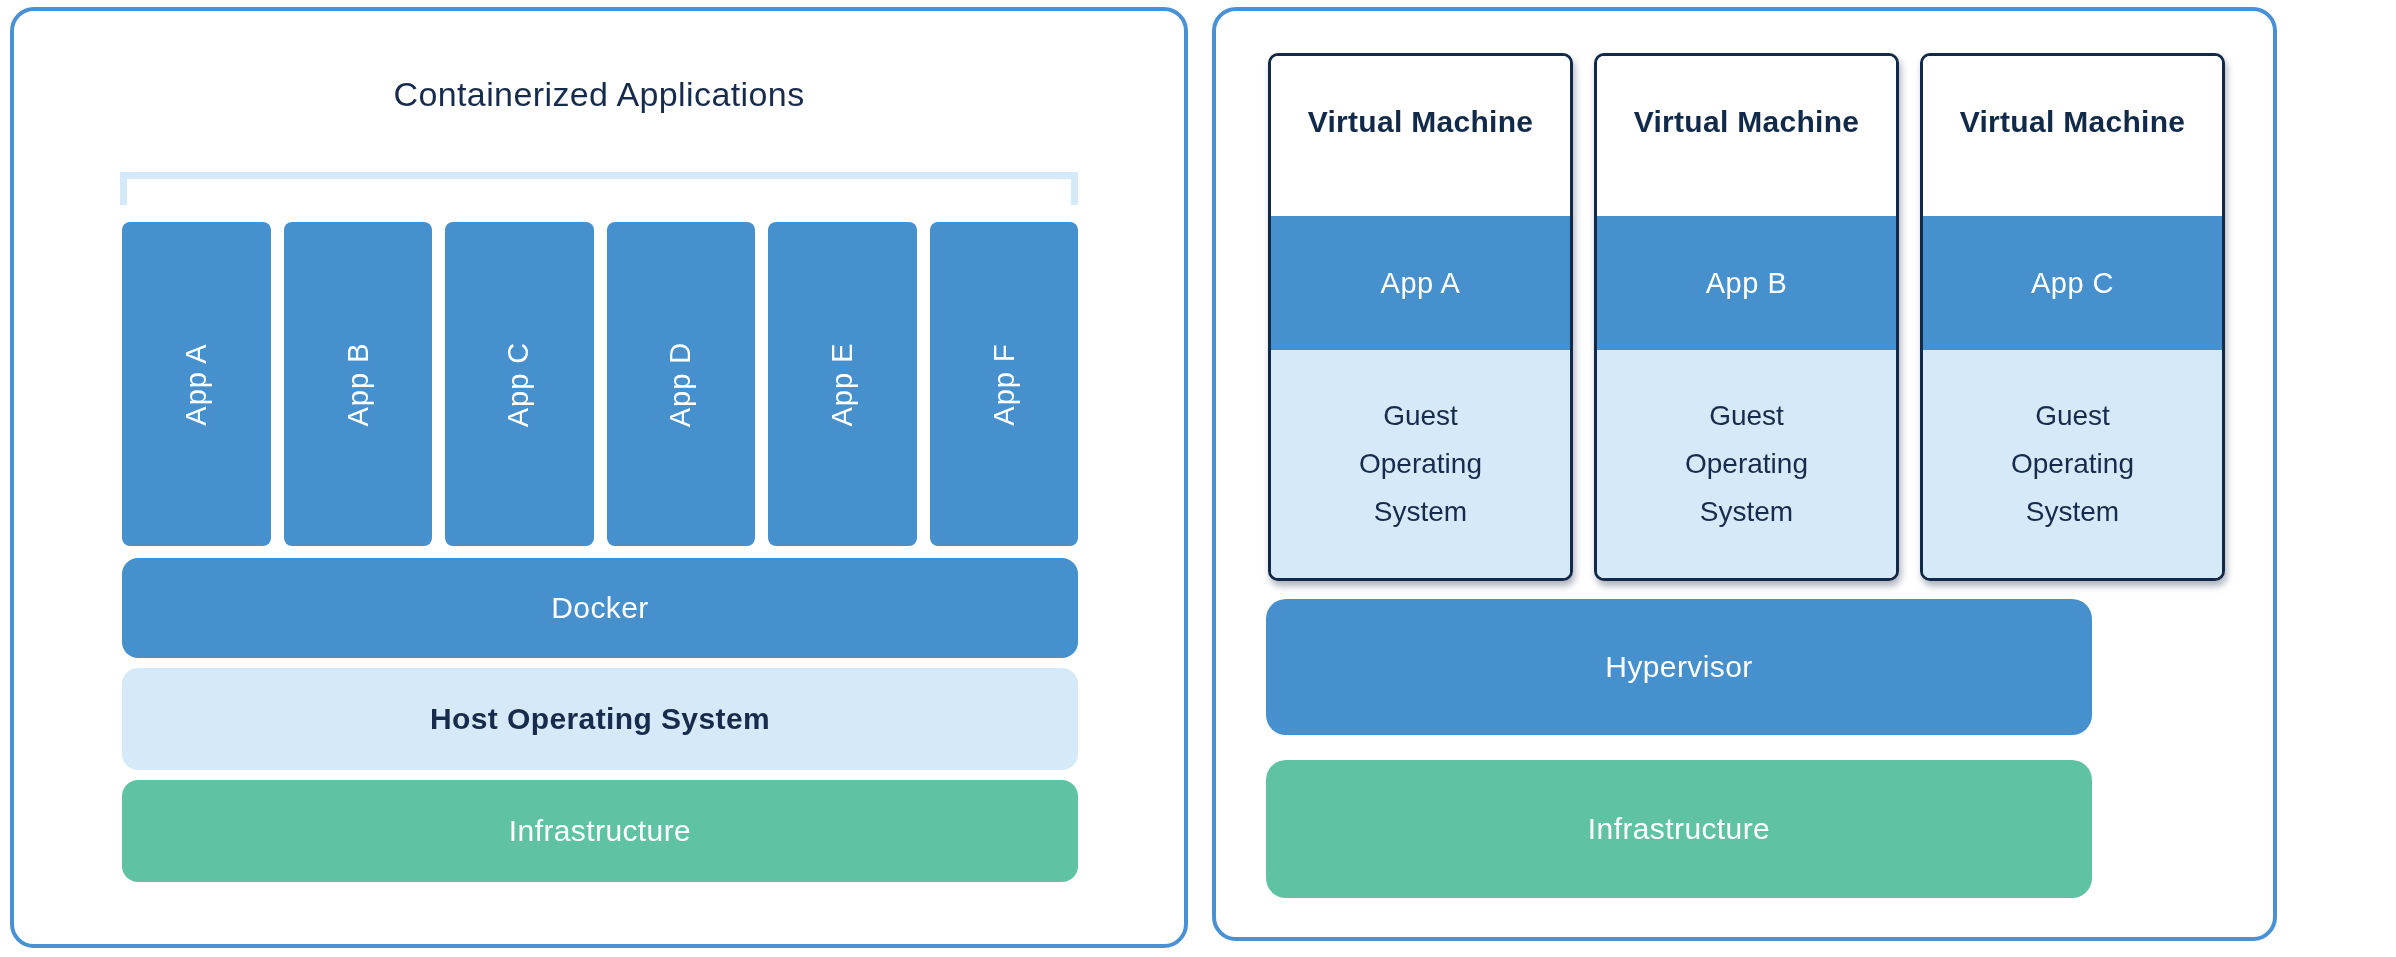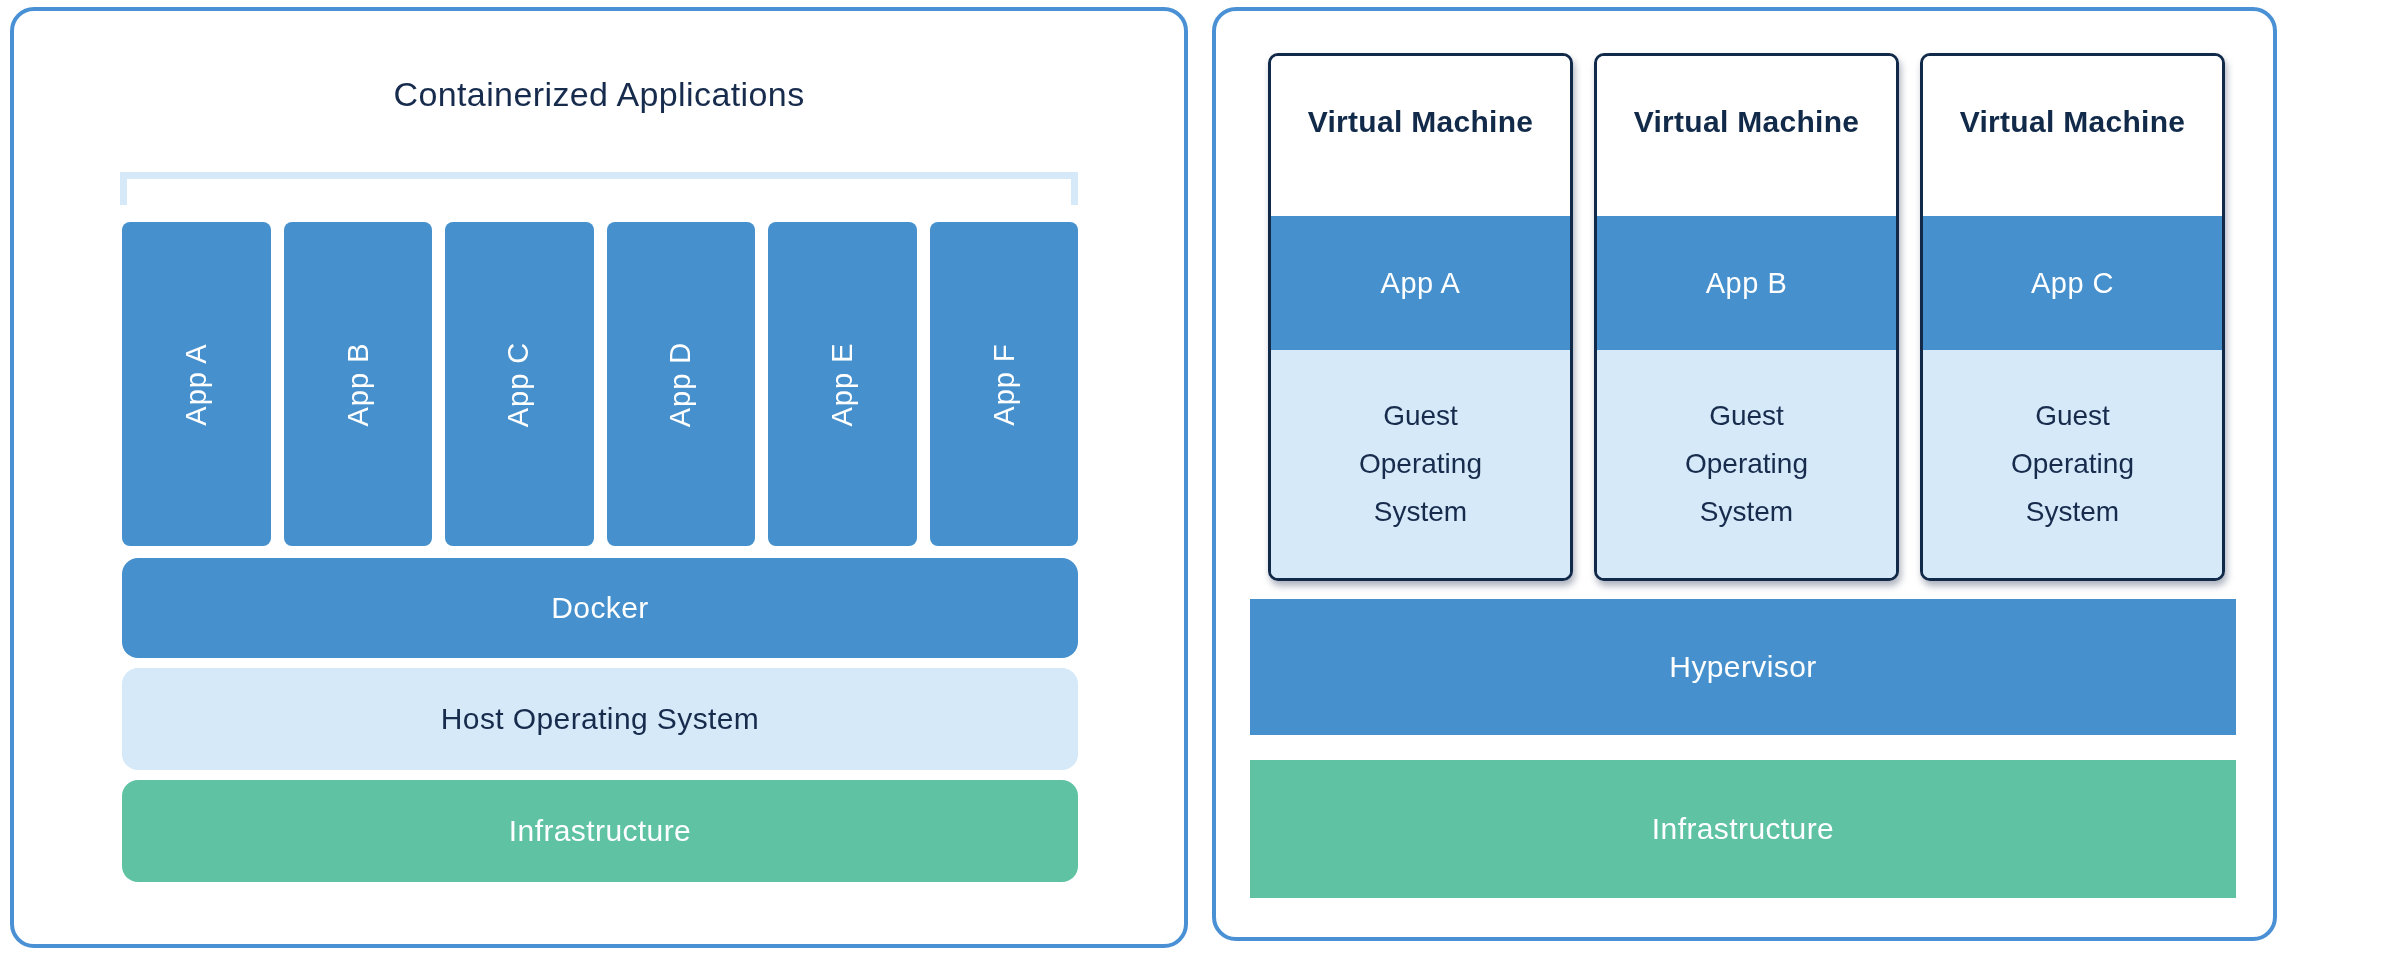--- a/index.html
+++ b/index.html
@@ -81,21 +81,21 @@
     width: 956px;
     border-radius: 16px;
     display: flex;
     align-items: center;
     justify-content: center;
     font-size: 30px;
     letter-spacing: 0.4px;
     box-sizing: border-box;
   }
   .layer.blue  { background: #4590CD; color: #ffffff; }
-  .layer.light { background: #D5E9F8; color: #172B4D; }
+  .layer.light { background: #D5E9F8; color: #172B4D; font-weight: bold; }
   .layer.green { background: #5FC3A3; color: #ffffff; }
 
   #docker-layer  { top: 547px; height: 100px; }
   #host-os-layer { top: 657px; height: 102px; }
   #infra-layer-left { top: 769px; height: 102px; }
 
   
   .vm-box {
     position: absolute;
     top: 42px;
@@ -147,23 +147,23 @@
     align-items: center;
     justify-content: center;
     text-align: center;
     font-size: 28px;
     line-height: 48px;
   }
   .vm-guest .wrap { max-width: 180px; }
 
   .rlayer {
     position: absolute;
-    left: 34px;
-    width: 986px;
-    border-radius: 0;
+    left: 50px;
+    width: 826px;
+    border-radius: 20px;
     display: flex;
     align-items: center;
     justify-content: center;
     font-size: 30px;
     letter-spacing: 0.4px;
     color: #ffffff;
     box-sizing: border-box;
   }
   #hypervisor-layer { top: 588px; height: 136px; background: #4590CD; }
   #infra-layer-right { top: 749px; height: 138px; background: #5FC3A3; }

